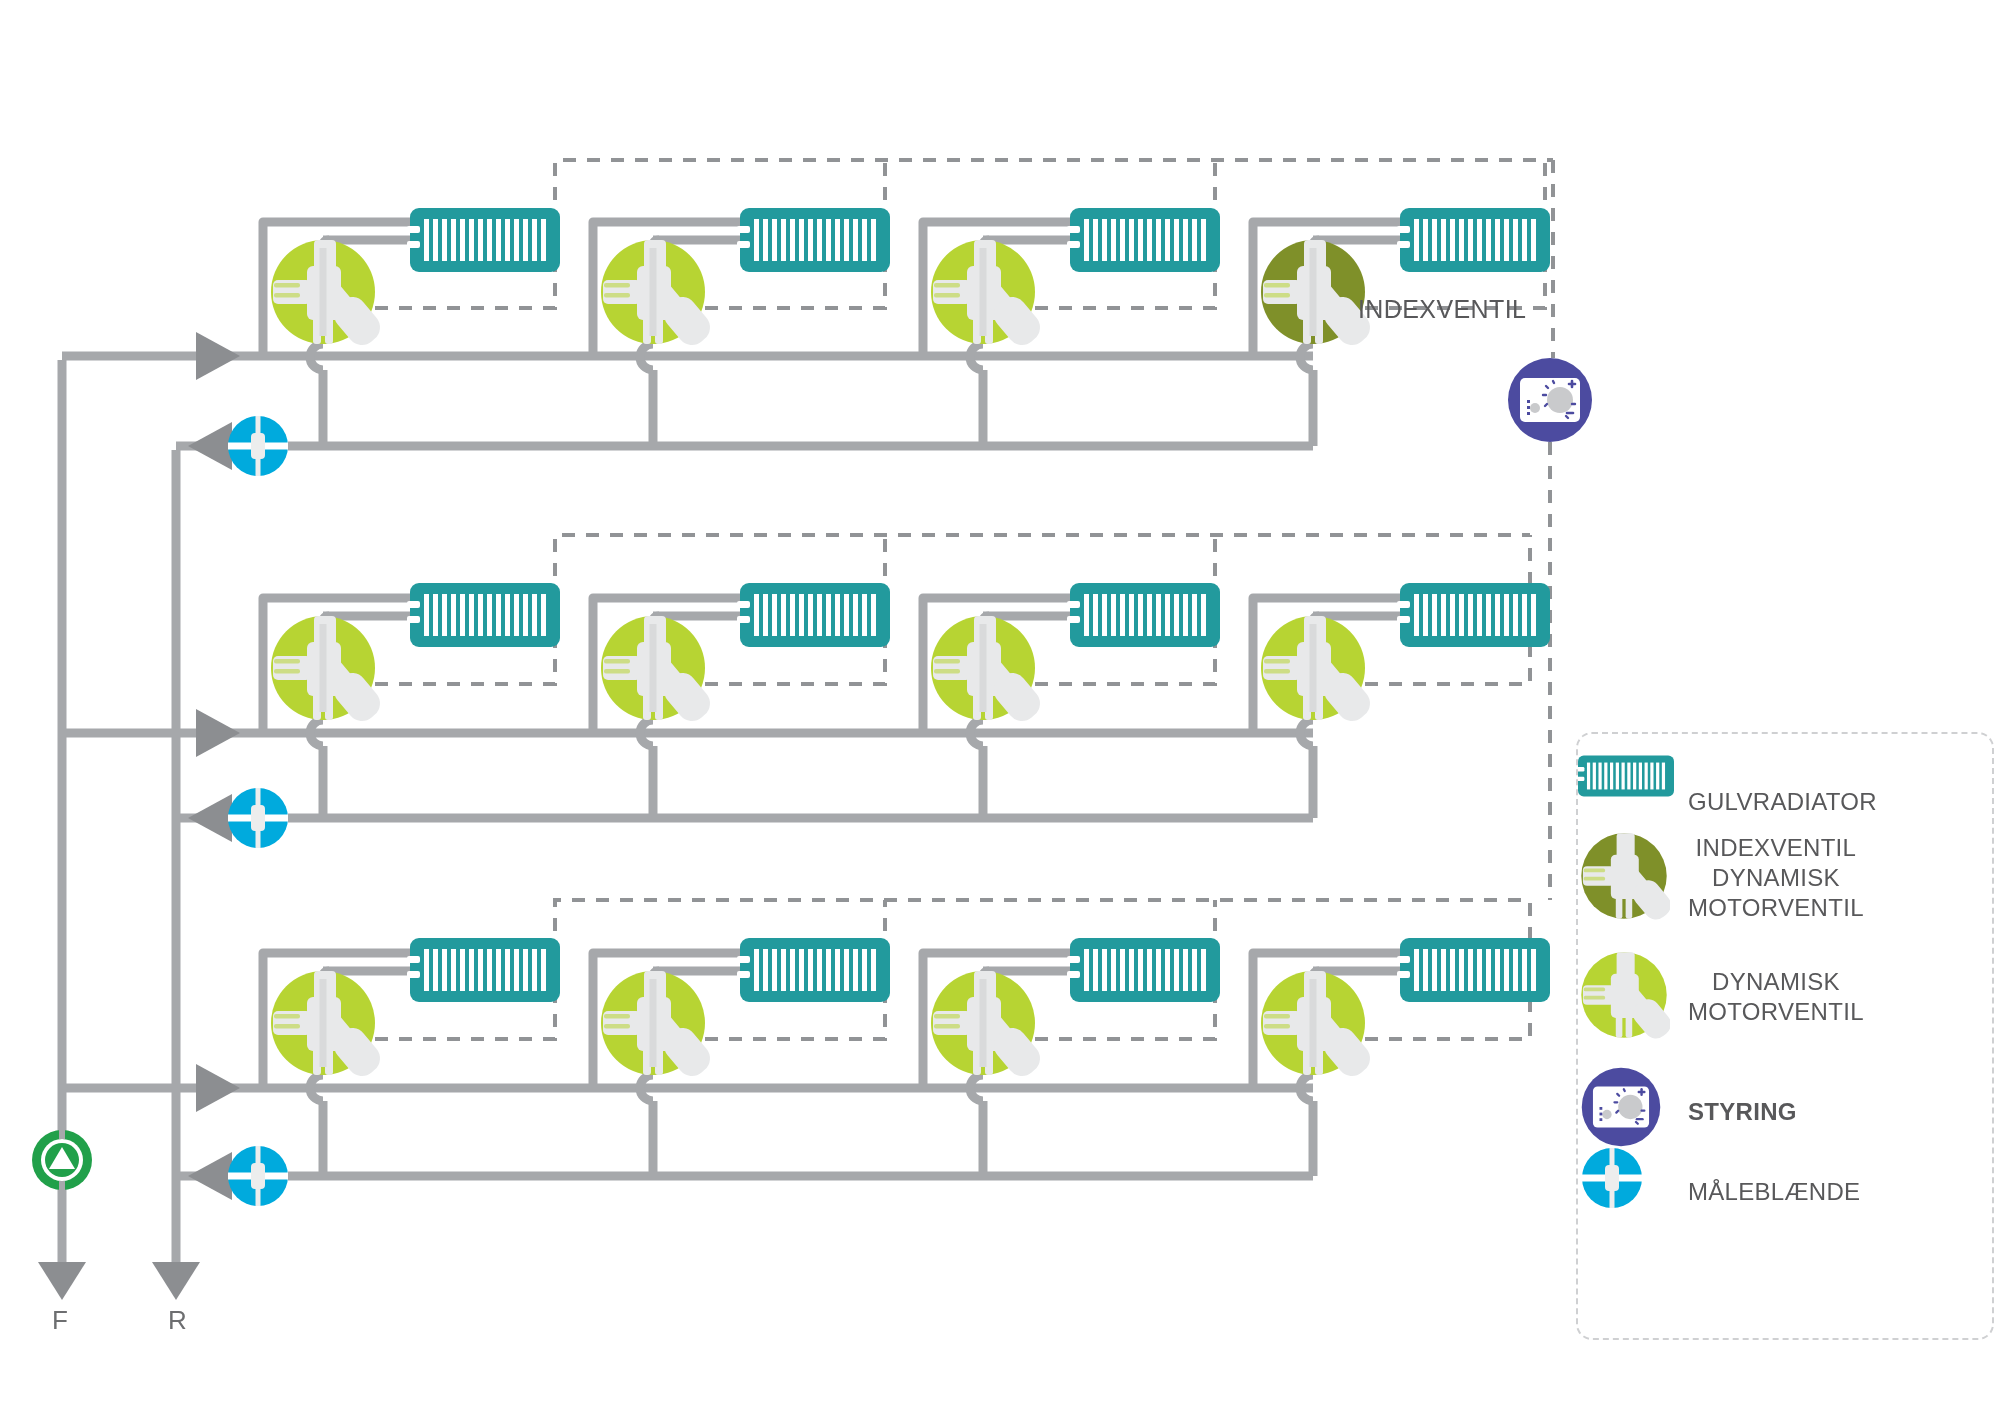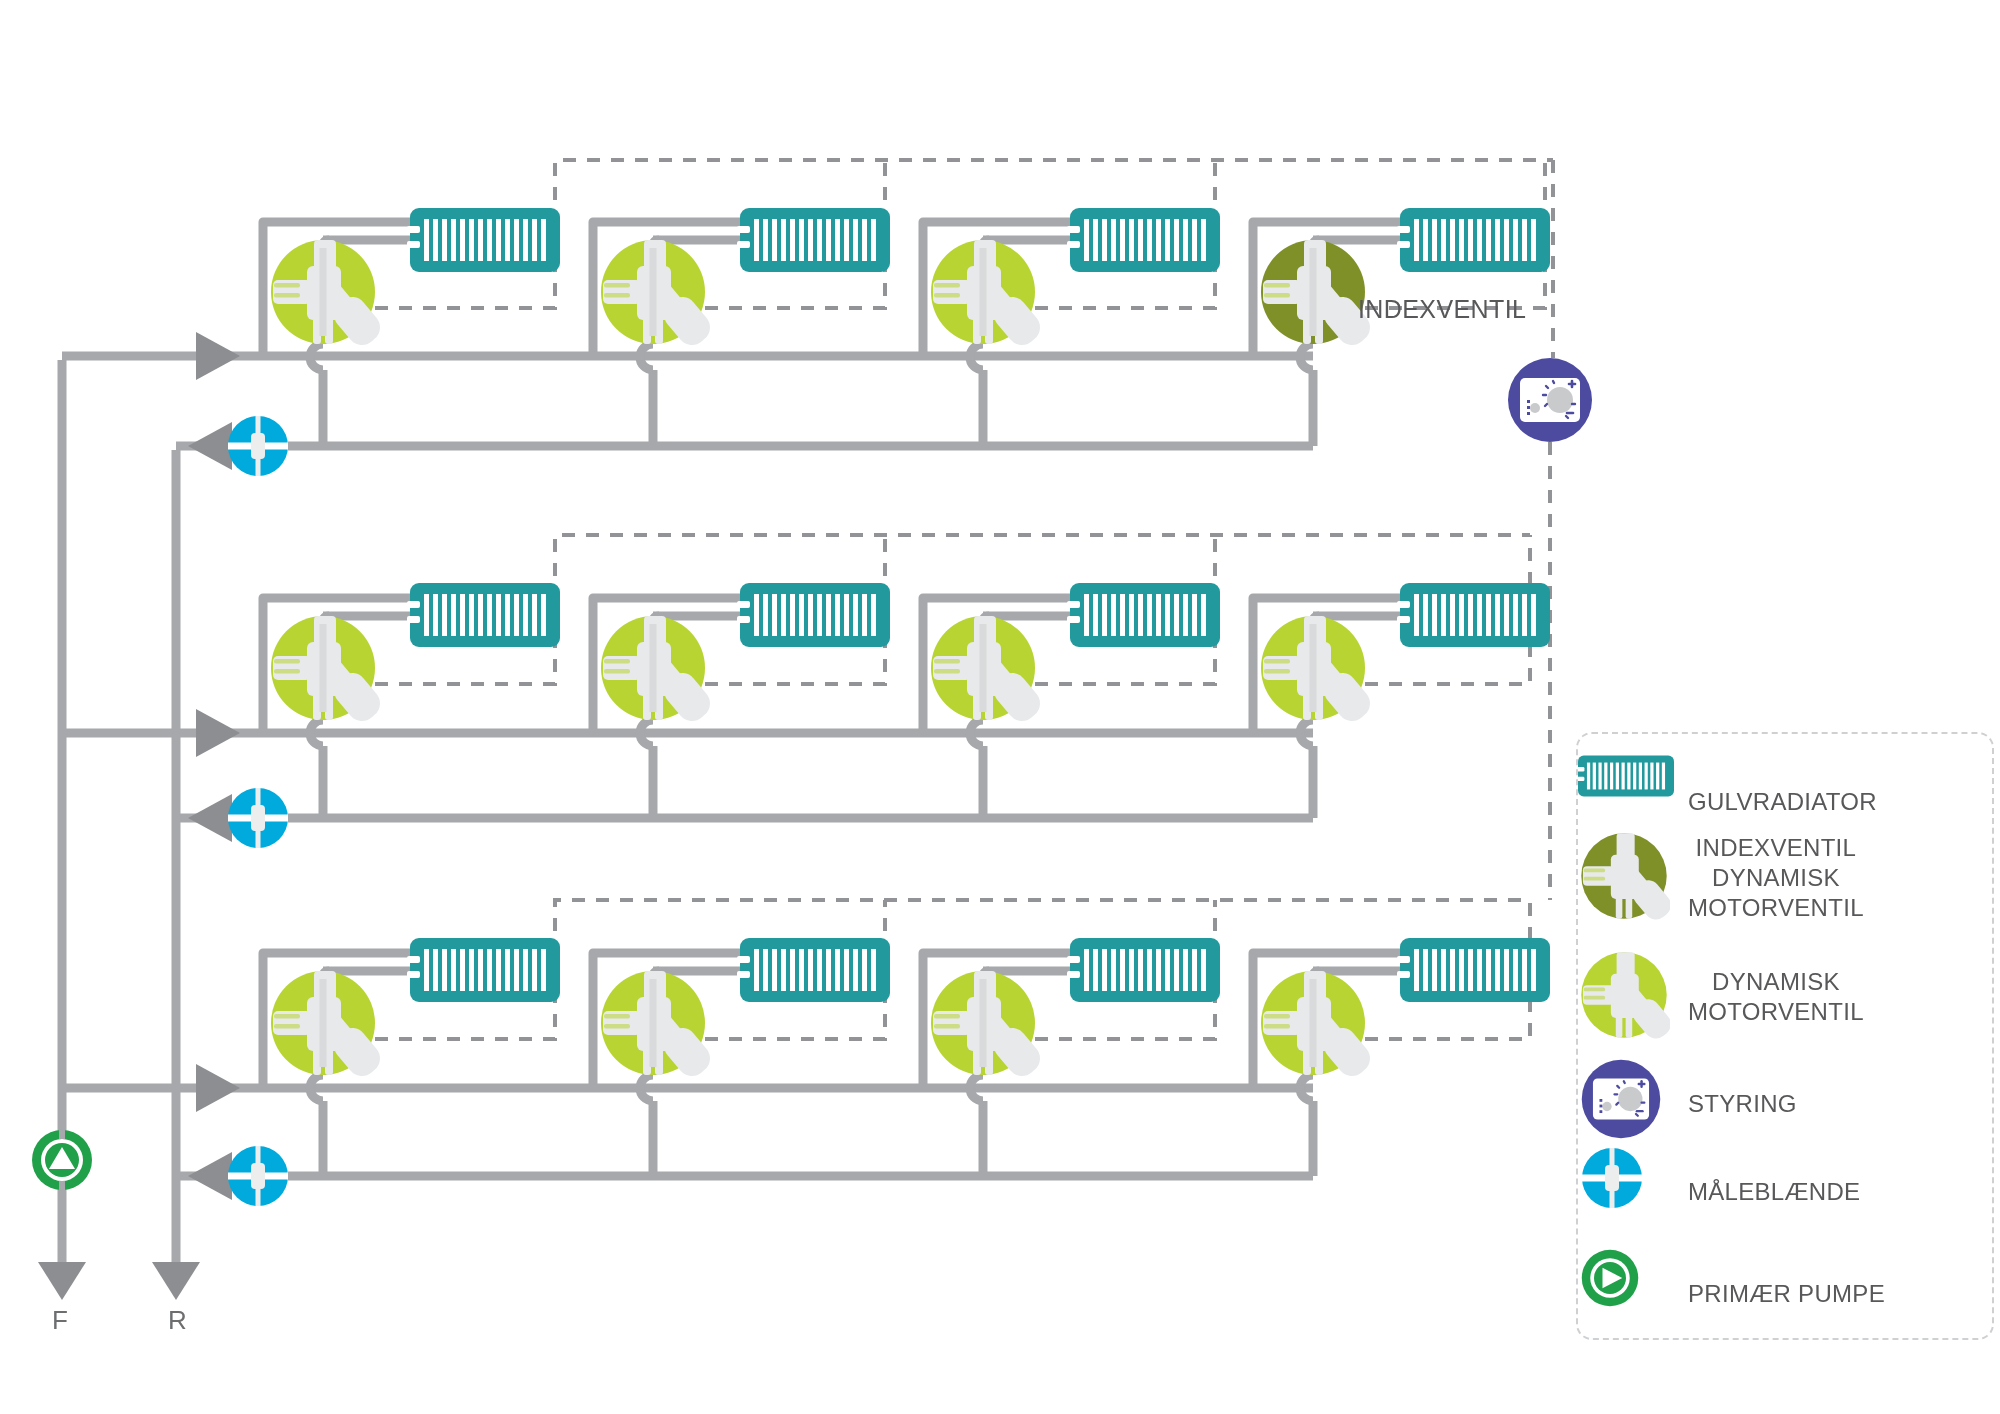--- a/index.html
+++ b/index.html
@@ -407,21 +407,21 @@
             <use href="#motorValveGlyph"></use>
             <use href="#valveGlyph"></use>
           </svg>
     </div>
     <div class="legend-txt">
       <div>DYNAMISK</div>
       <div>MOTORVENTIL</div>
     </div>
   </div>
 
-  <div class="legend-row" style="top:322px;">
+  <div class="legend-row" style="top:330px;font-weight:bold;">
     <div class="legend-ico">
       <svg width="86" height="86" viewBox="-46 -46 92 92">
             <use href="#controllerGlyph"></use>
           </svg>
     </div>
     <div class="legend-txt">
       <div>STYRING</div>
     </div>
   </div>
 
@@ -429,29 +429,16 @@
     <div class="legend-ico">
       <svg width="68" height="68" viewBox="-34 -34 68 68">
             <use href="#orificeGlyph"></use>
           </svg>
     </div>
     <div class="legend-txt">
       <div>MÅLEBLÆNDE</div>
     </div>
   </div>
 
-  <div class="legend-row" style="top:512px;">
-    <div class="legend-ico">
-      <svg width="64" height="64" viewBox="-34 -34 68 68">
-        <circle cx="0" cy="0" r="30" fill="#21a04a"></circle>
-        <circle cx="0" cy="0" r="21" fill="#ffffff"></circle>
-        <circle cx="0" cy="0" r="17" fill="#21a04a"></circle>
-        <path d="M-8 -11 L13 0 L-8 11 Z" fill="#ffffff"></path>
-      </svg>
-    </div>
-    <div class="legend-txt">
-      <div>PRIMÆR PUMPE</div>
-    </div>
-  </div>
 
 </div>
 
 </div>
 
 </body></html>

